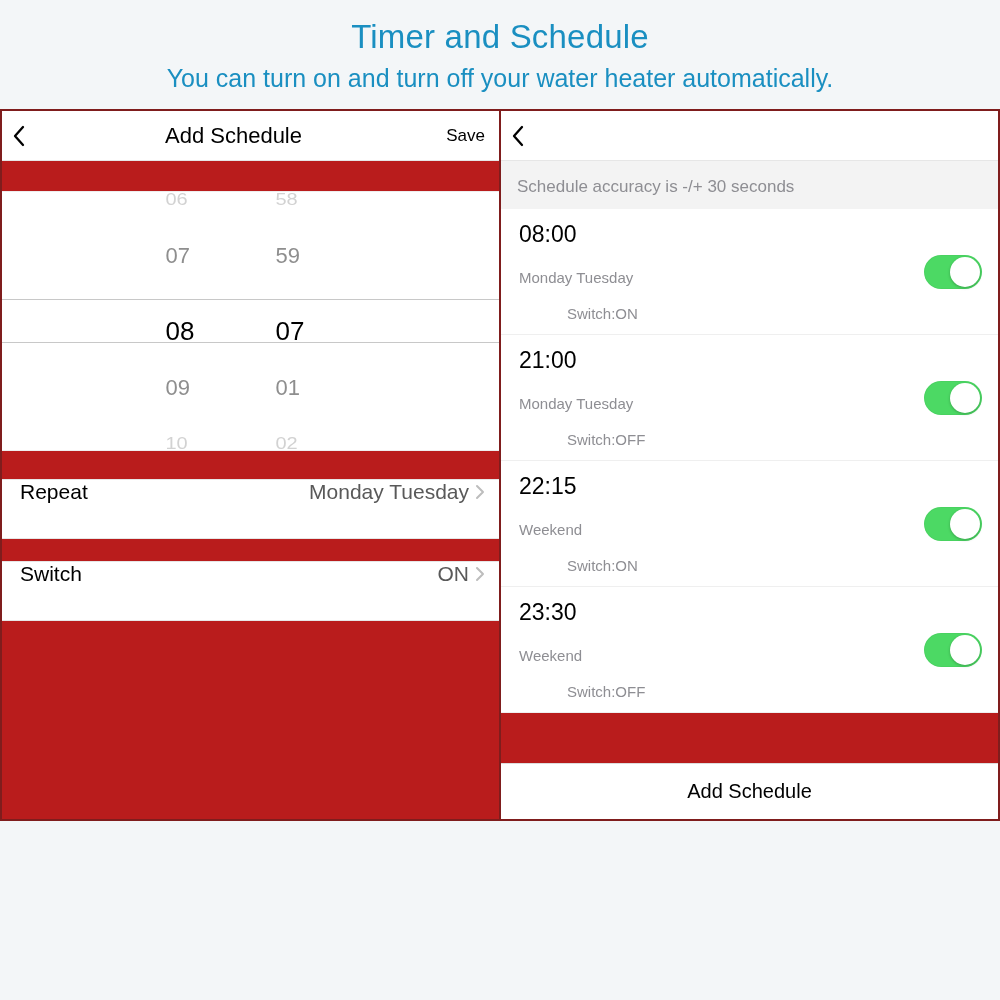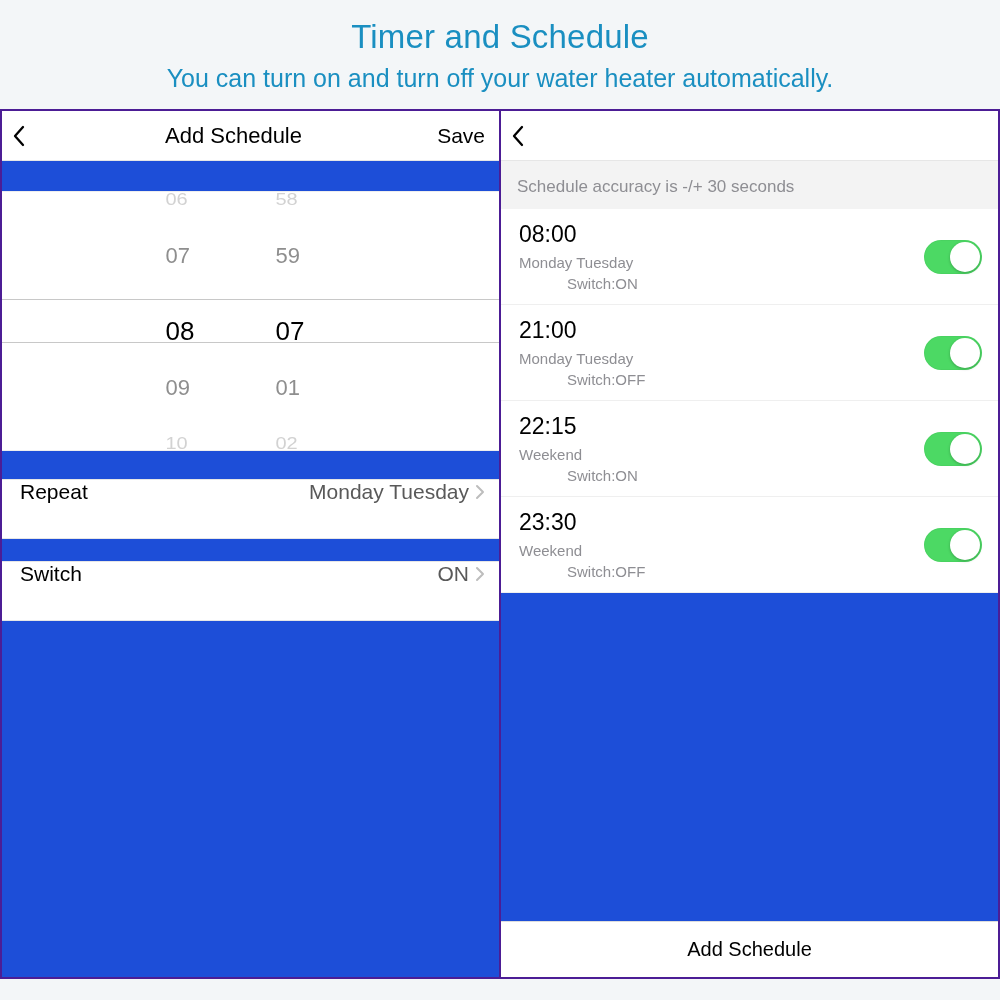--- a/index.html
+++ b/index.html
@@ -27,23 +27,23 @@
     font-size: 25px;
     font-weight: 400;
     margin-top: 8px;
   }
   .phones {
     width: 100%;
     display: flex;
   }
   .phone {
     width: 500px;
-    height: 870px;
-    background: #1d4ed8;
-    border: 2px solid #4c1d95;
+    height: 712px;
+    background: #b91c1c;
+    border: 2px solid #7f1d1d;
     position: relative;
   }
   .phone.left  { border-right-width: 1px; }
   .phone.right { border-left-width: 1px; }
 
   
   .navbar {
     height: 50px;
     background: #fff;
     display: flex;
@@ -63,21 +63,21 @@
   .nav-title {
     font-size: 22px;
     color: #000;
     font-weight: 400;
     flex: 1;
     text-align: center;
   }
   .nav-right {
     width: 60px;
     text-align: right;
-    font-size: 21px;
+    font-size: 17px;
     color: #000;
     cursor: pointer;
   }
   .nav-right.empty { cursor: default; }
 
   
   .picker-wrap {
     background: #fff;
     height: 260px;
     margin-top: 30px;
@@ -155,21 +155,21 @@
     color: #8e8e93;
   }
   .sched-list { background: #fff; }
   .sched-item {
     display: flex;
     align-items: center;
     justify-content: space-between;
     padding: 12px 16px 12px 18px;
     border-bottom: 1px solid #efefef;
   }
-  .sched-left { display: flex; flex-direction: column; gap: 4px; }
+  .sched-left { display: flex; flex-direction: column; gap: 19px; }
   .sched-time { font-size: 23px; color: #000; }
   .sched-days { font-size: 15px; color: #8e8e93; margin-top: 2px; }
   .sched-switch { font-size: 15px; color: #8e8e93; margin-left: 48px; }
   .toggle {
     width: 58px; height: 34px;
     background: #4cd964;
     border-radius: 17px;
     position: relative;
     cursor: pointer;
     box-shadow: inset 0 0 0 1px rgba(0,0,0,0.03);

